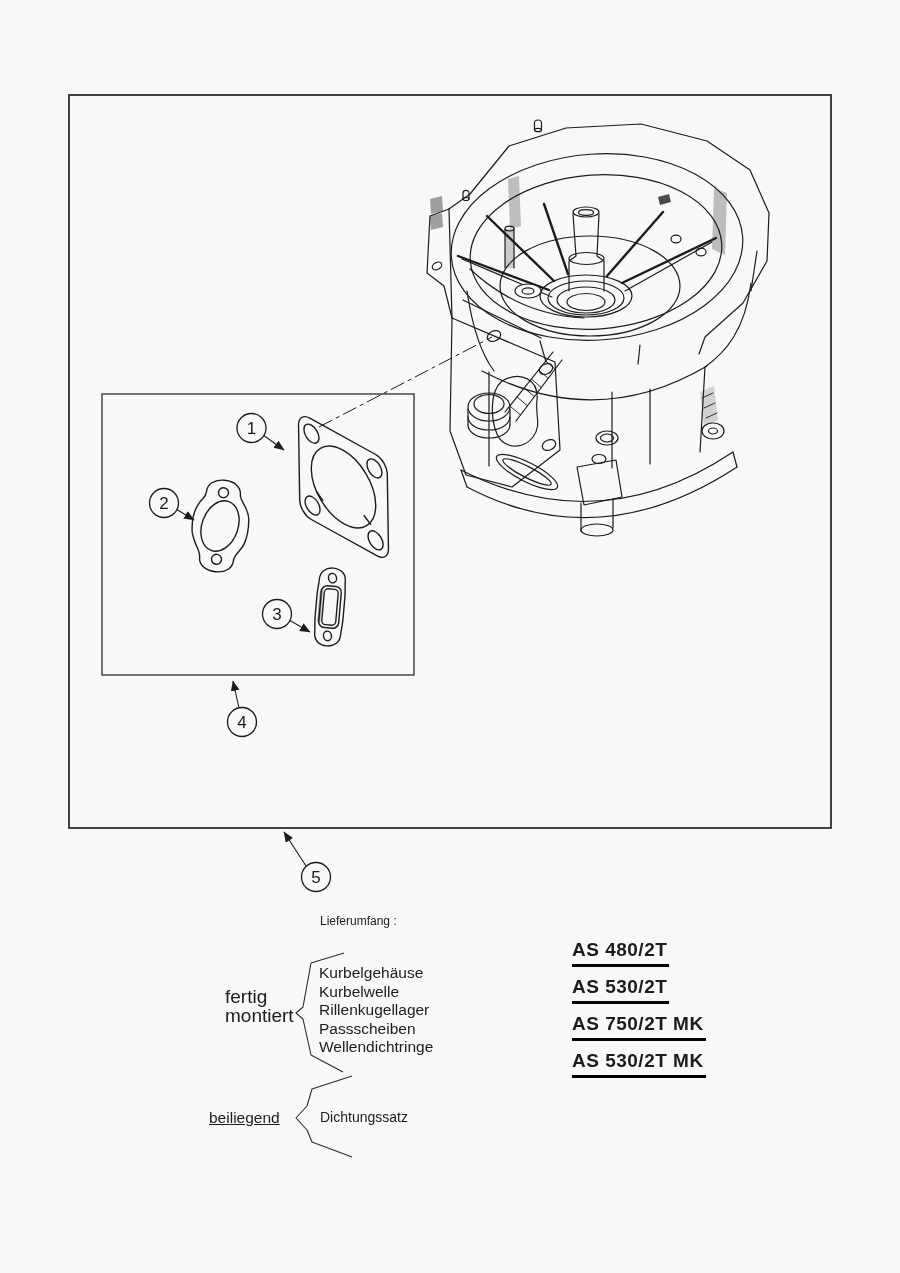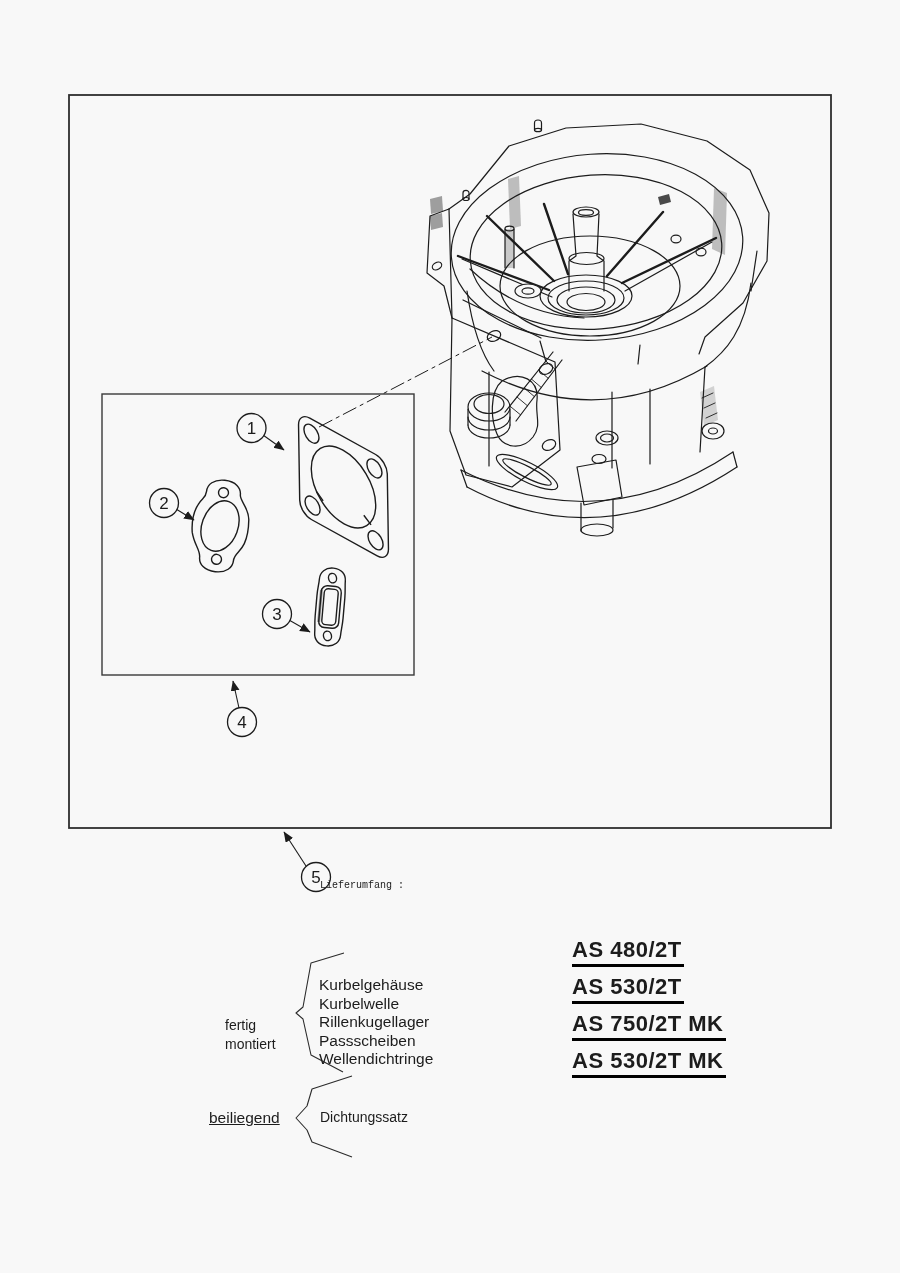--- a/index.html
+++ b/index.html
@@ -6,29 +6,29 @@
   .page{
     position:relative;
     width:900px;height:1273px;
     background:#f8f8f8;
     font-family:"Liberation Sans", sans-serif;
     color:#1c1c1c;
     overflow:hidden;
   }
   .fig-svg{position:absolute;left:0;top:0;}
   .txt{position:absolute;white-space:nowrap;}
-  .legend-heading{left:320px;top:880px;font-size:10px;font-family:Liberation Mono, monospace;}
-  .legend-items{left:319px;top:964px;font-size:15.5px;line-height:18.6px;margin-top:12px;}
-  .group-label-1{left:225px;top:988px;font-size:14px;line-height:18.6px;margin-top:28px;}
+  .legend-heading{left:320px;top:914px;font-size:12px;}
+  .legend-items{left:319px;top:964px;font-size:15.5px;line-height:18.6px;}
+  .group-label-1{left:225px;top:988px;font-size:19px;line-height:18.6px;}
   .group-label-2{left:209px;top:1109px;font-size:15.5px;text-decoration:underline;}
   .group-item-2{left:320px;top:1109px;font-size:14px;}
   .models{left:572px;top:935px;}
   .model-line{
     display:table;
-    font-size:22px;font-weight:bold;line-height:29px;
+    font-size:19px;font-weight:bold;line-height:29px;
     letter-spacing:0.5px;
     border-bottom:3px solid #000;
     margin-bottom:5px;padding:0 2px 0 0;
   }
 </style>
 </head>
 <body>
 
 <div class="page">
 

